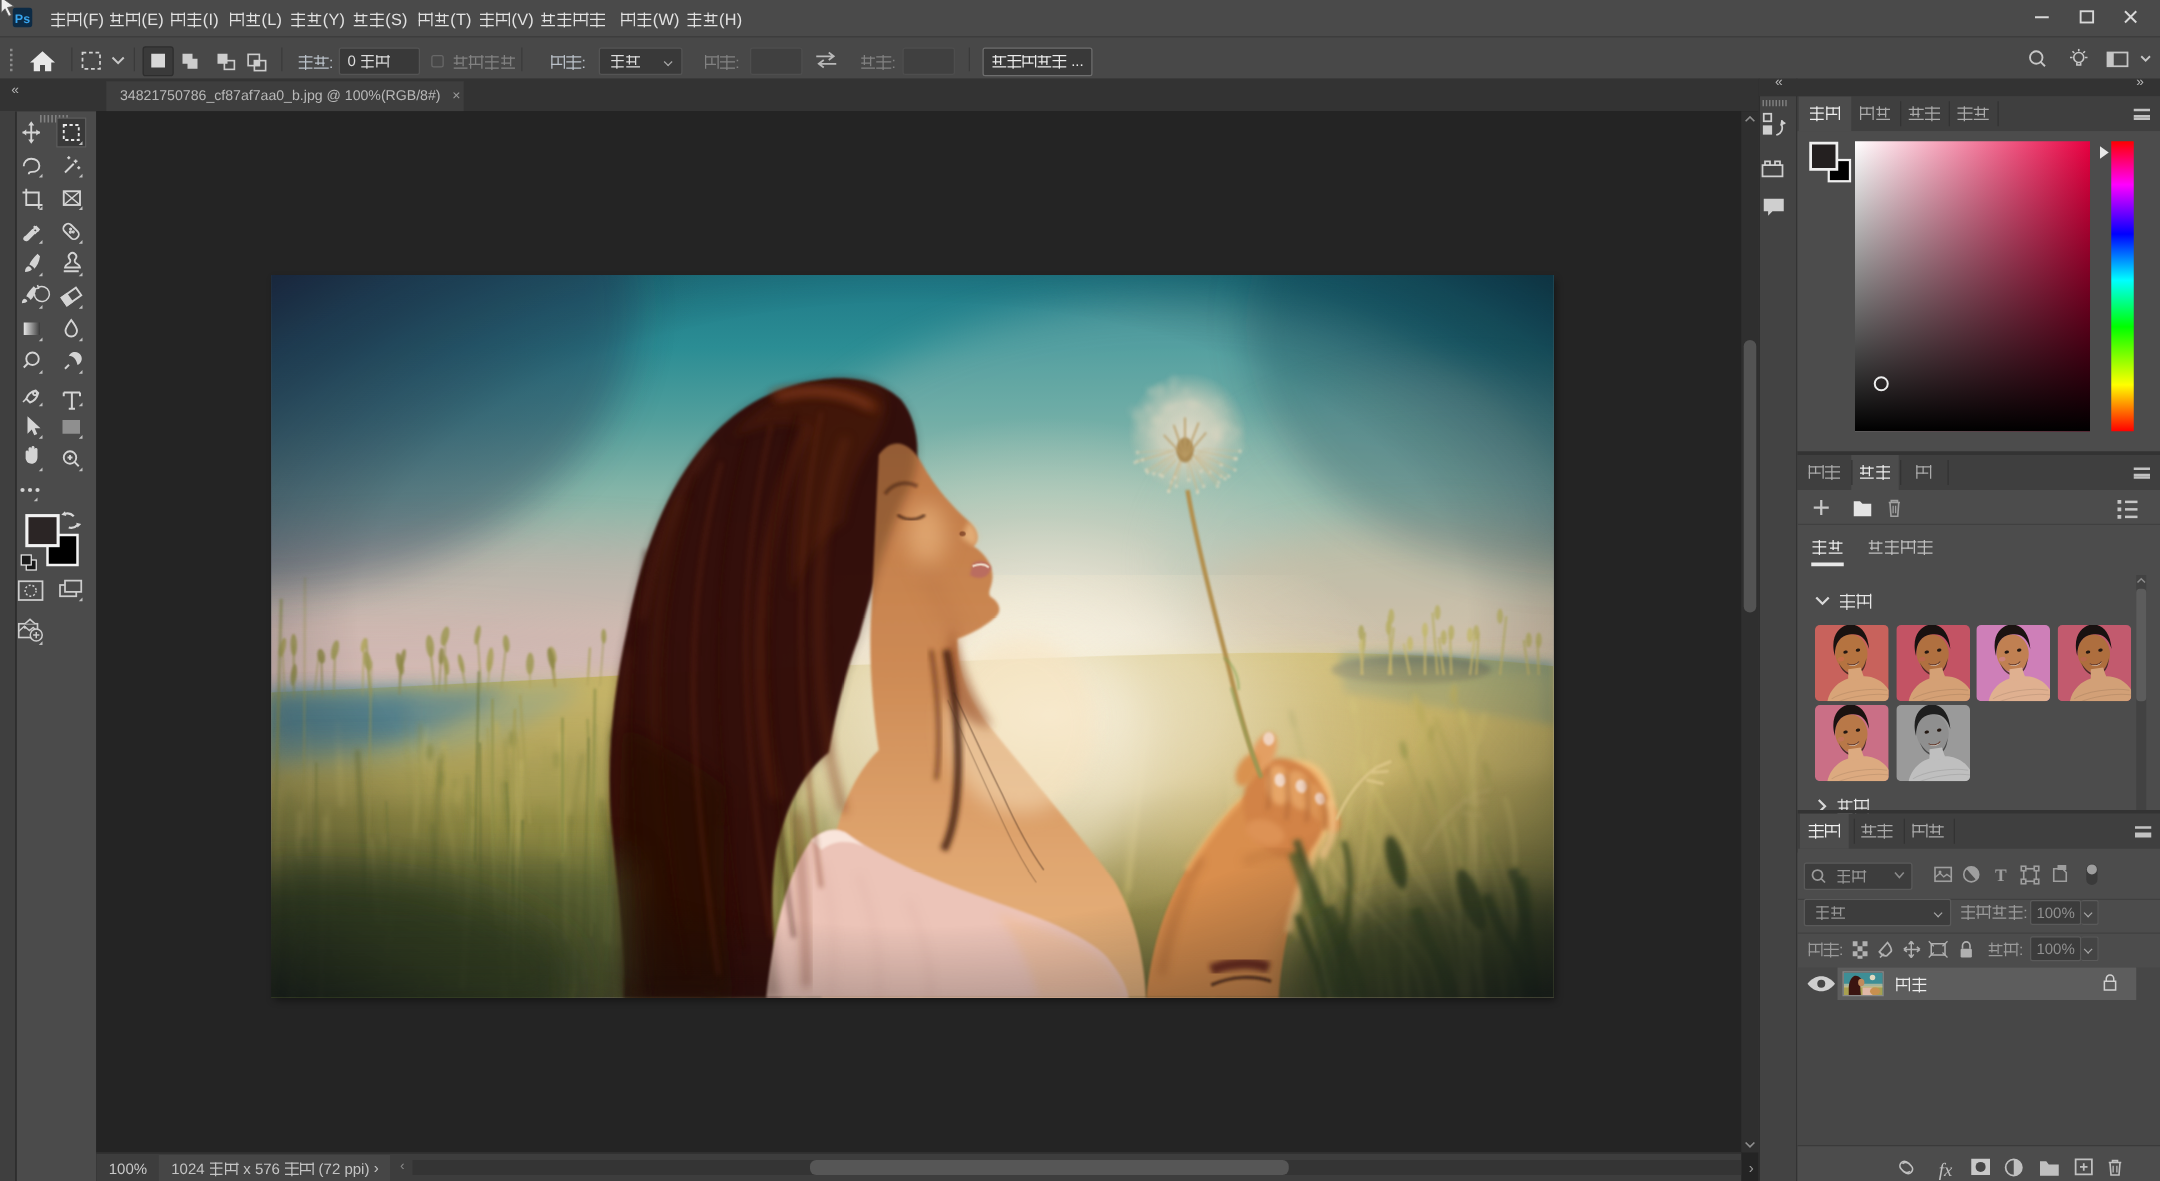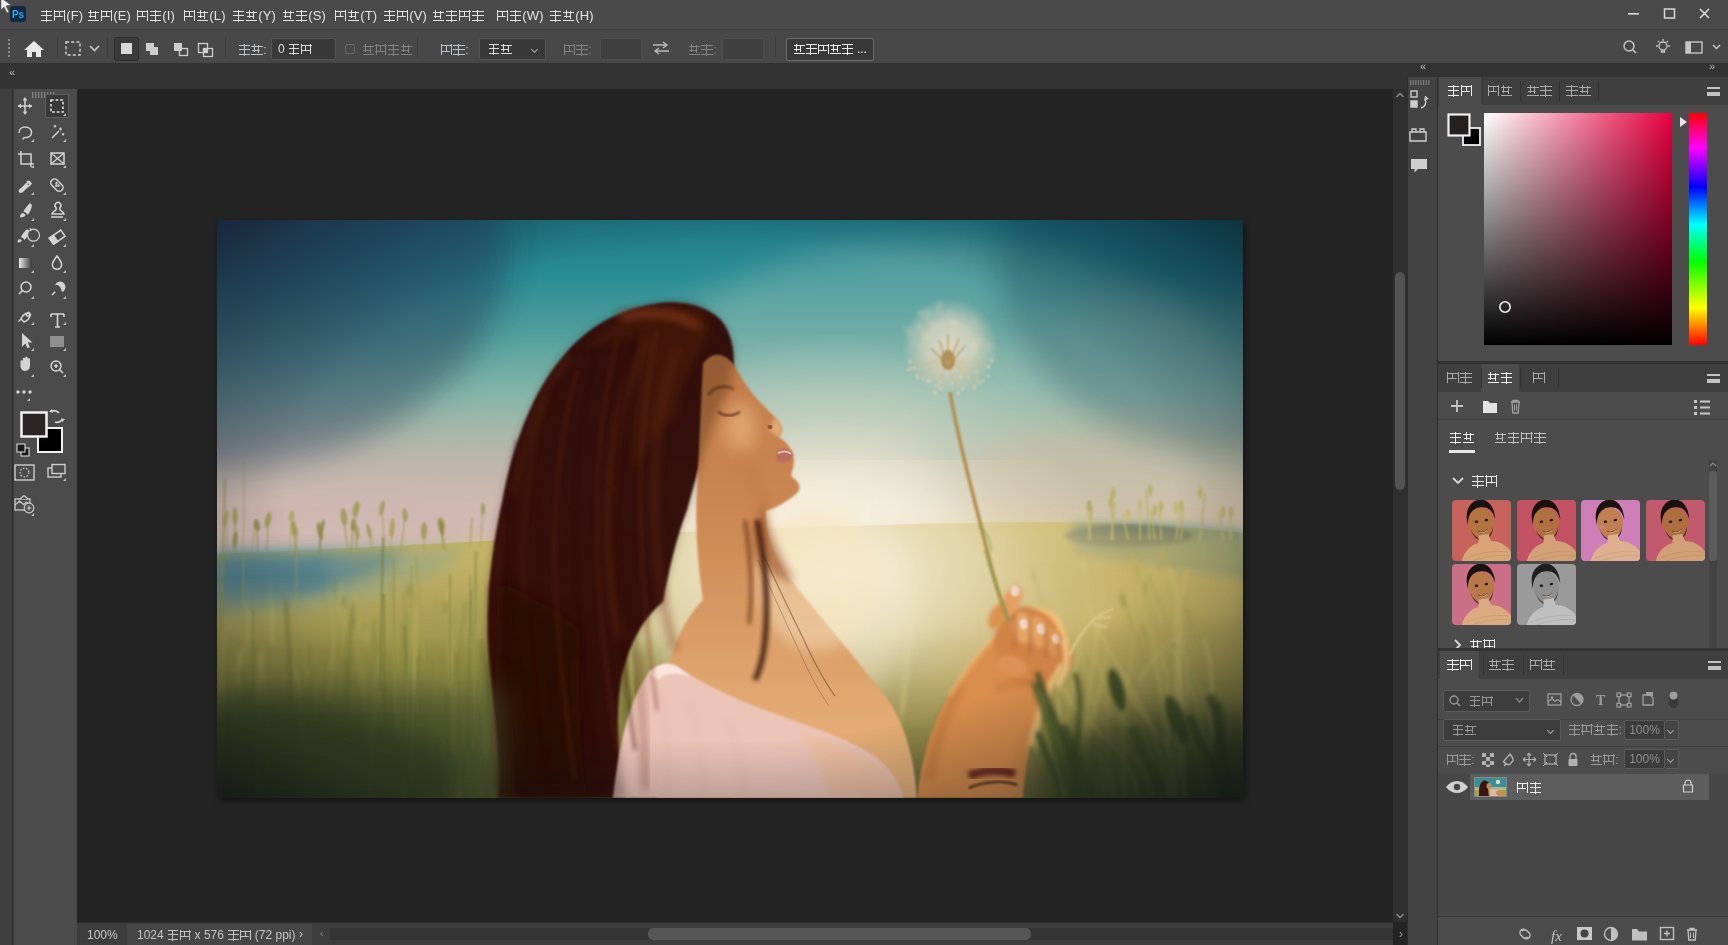--- a/index.html
+++ b/index.html
@@ -131,20 +131,21 @@
       </g>
     <g>
         <rect x="66" y="3" width="16" height="11" fill="none" stroke="#c6c6c6" stroke-width="1.4"></rect>
         <rect x="66" y="3" width="5" height="11" fill="#c6c6c6"></rect>
       </g>
     <path d="M93 6 L96.5 9.5 L100 6" stroke="#c6c6c6" stroke-width="1.5" fill="none"></path>
   </svg>
 </div>
 <div class="abs" id="tabstrip">
   <div style="position:absolute;left:9px;top:3px;color:#b5b5b5;font-size:11px">«</div>
+  <div id="doctab">34821750786_cf87af7aa0_b.jpg @ 100%(RGB/8#)&nbsp;&nbsp;&nbsp;<span style="color:#9a9a9a">×</span></div>
 </div>
 <div class="abs" id="toolcol">
 <svg width="77" height="856" style="position:absolute;left:0;top:0">
   <rect x="0" y="0" width="12" height="856" fill="#3f3f3f"></rect>
       <rect x="12" y="0" width="1.5" height="856" fill="#2e2e2e"></rect>
   <g fill="#777">
         <rect x="31" y="-10" width="1.5" height="5"></rect>
       </g>
   <g fill="#818181">
         <rect x="32" y="3" width="1.3" height="6"></rect>

